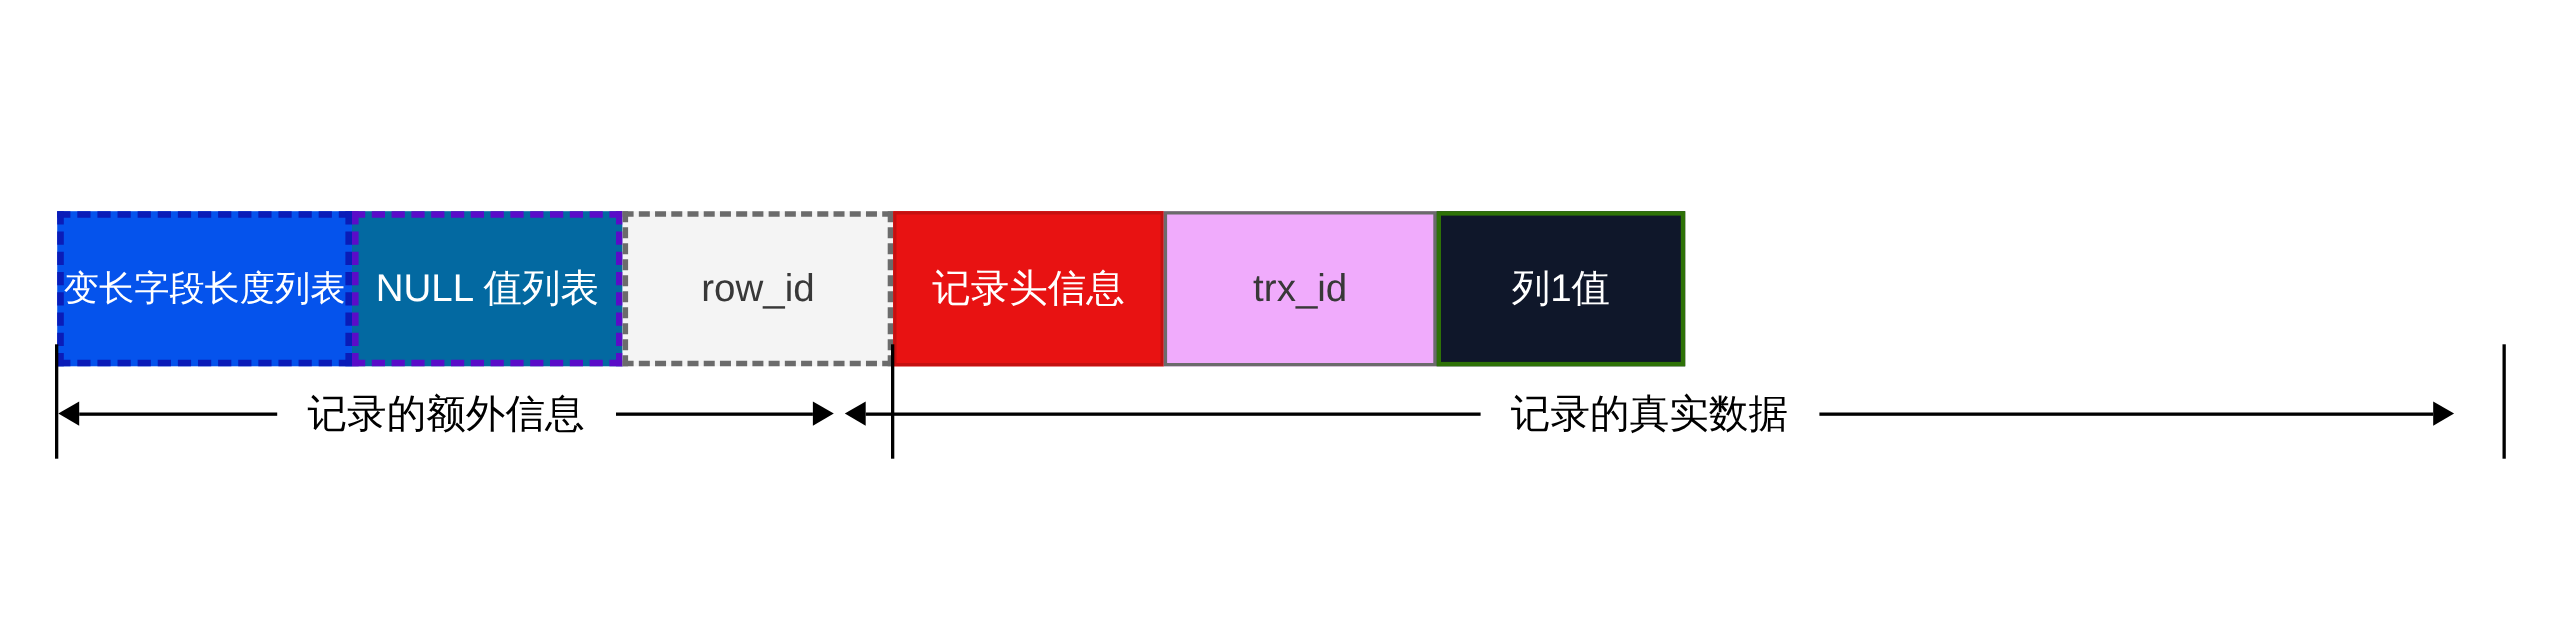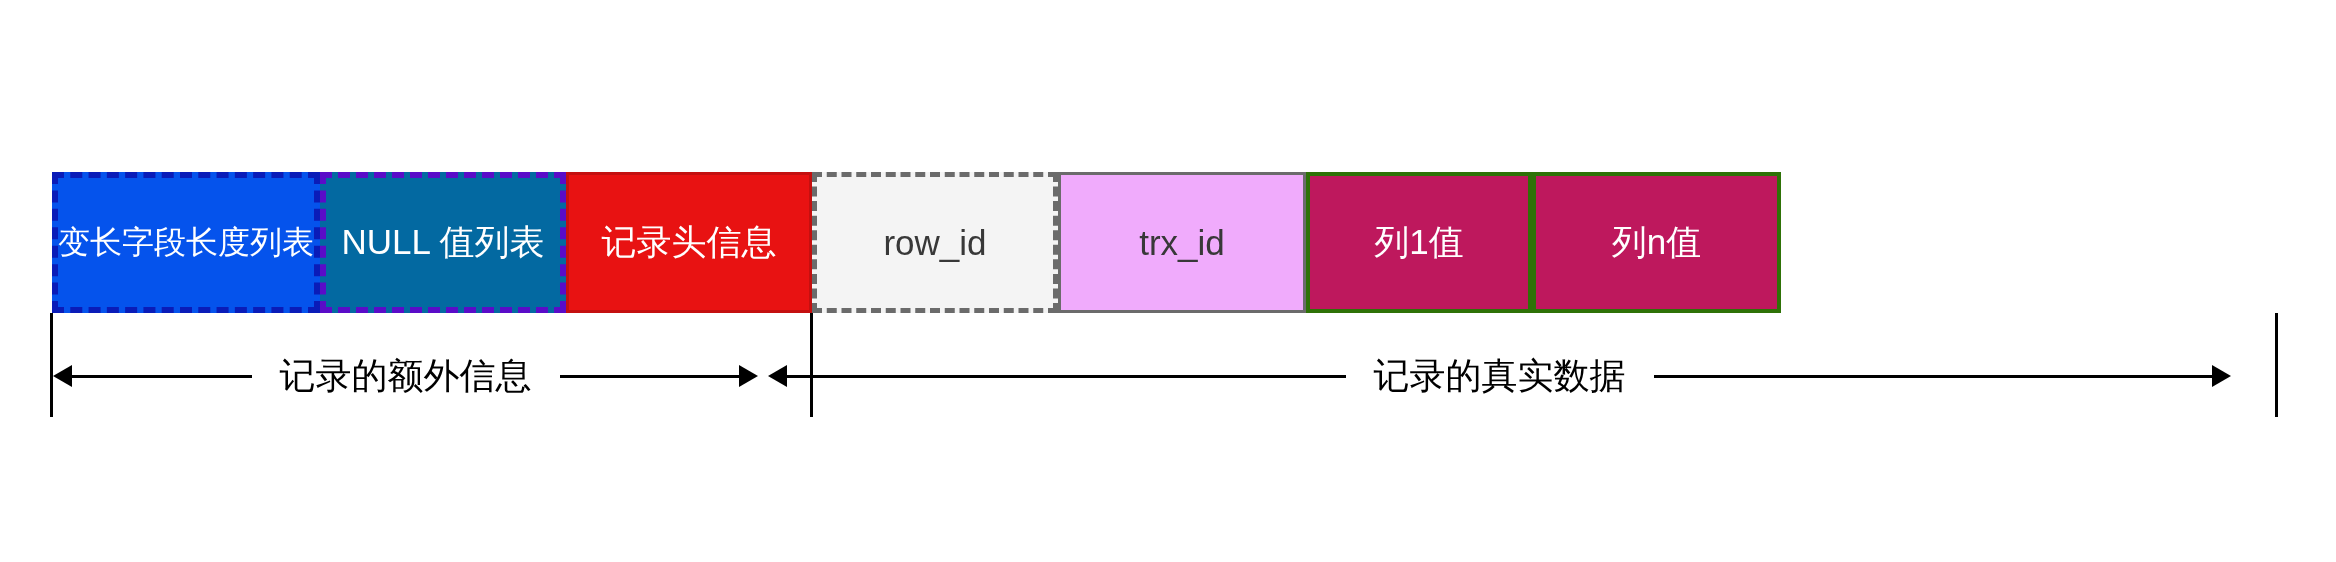--- a/index.html
+++ b/index.html
@@ -27,27 +27,28 @@
   }
   .seg {
     box-sizing: border-box;
     height: 141px;
     display: flex;
     align-items: center;
     justify-content: center;
     font-size: 35px;
     white-space: nowrap;
     overflow: visible;
+    margin-top: 20px;
   }
   .seg-blue   { background:#0553EC; border:6px dashed #0A1CB8; color:#ffffff; font-size:32px; }
   .seg-purple { background:#0369a1; border:6px dashed #5A0CC8; color:#ffffff; }
   .seg-red    { background:#E81212; border:3px solid  #C41010; color:#ffffff; }
   .seg-gray-d { background:#F4F4F4; border:5px dashed #6B6B6B; color:#383838; }
   .seg-gray   { background:#f0abfc; border:3px solid  #6B6B6B; color:#383838; }
-  .seg-green  { background:#be185d; border:4px solid  #2E7207; color:#ffffff; }
+  .seg-green  { background:#0f172a; border:4px solid  #2E7207; color:#ffffff; }
 
   .w1 { width:268px; } .w2 { width:246px; } .w3 { width:246px; }
   .w4 { width:246px; } .w5 { width:248px; } .w6 { width:247px; }
   .w7 { width:226px; } .w8 { width:250px; } .w9 { width:249px; }
 
   
   .vline {
     position: absolute;
     top: 313px;
     width: 3px;
@@ -92,34 +93,31 @@
 
 <div class="canvas">
 
   <div class="seg-row">
     <div class="seg seg-blue w1">
       <span>变长字段长度列表</span>
     </div>
     <div class="seg seg-purple w2">
       <span>NULL 值列表</span>
     </div>
+    <div class="seg seg-gray-d w4">
+      <span>row_id</span>
+    </div>
     <div class="seg seg-red w3">
       <span>记录头信息</span>
-    </div>
-    <div class="seg seg-gray-d w4">
-      <span>row_id</span>
     </div>
     <div class="seg seg-gray w5">
       <span>trx_id</span>
     </div>
     <div class="seg seg-green w7">
       <span>列1值</span>
-    </div>
-    <div class="seg seg-green w9">
-      <span>列n值</span>
     </div>
   </div>
 
   <div class="vline vline-left"></div>
   <div class="vline vline-middle"></div>
   <div class="vline vline-right"></div>
 
   <div class="bracket bracket-extra">
     <div class="ah ah-left"></div>
     <div class="line"></div>

